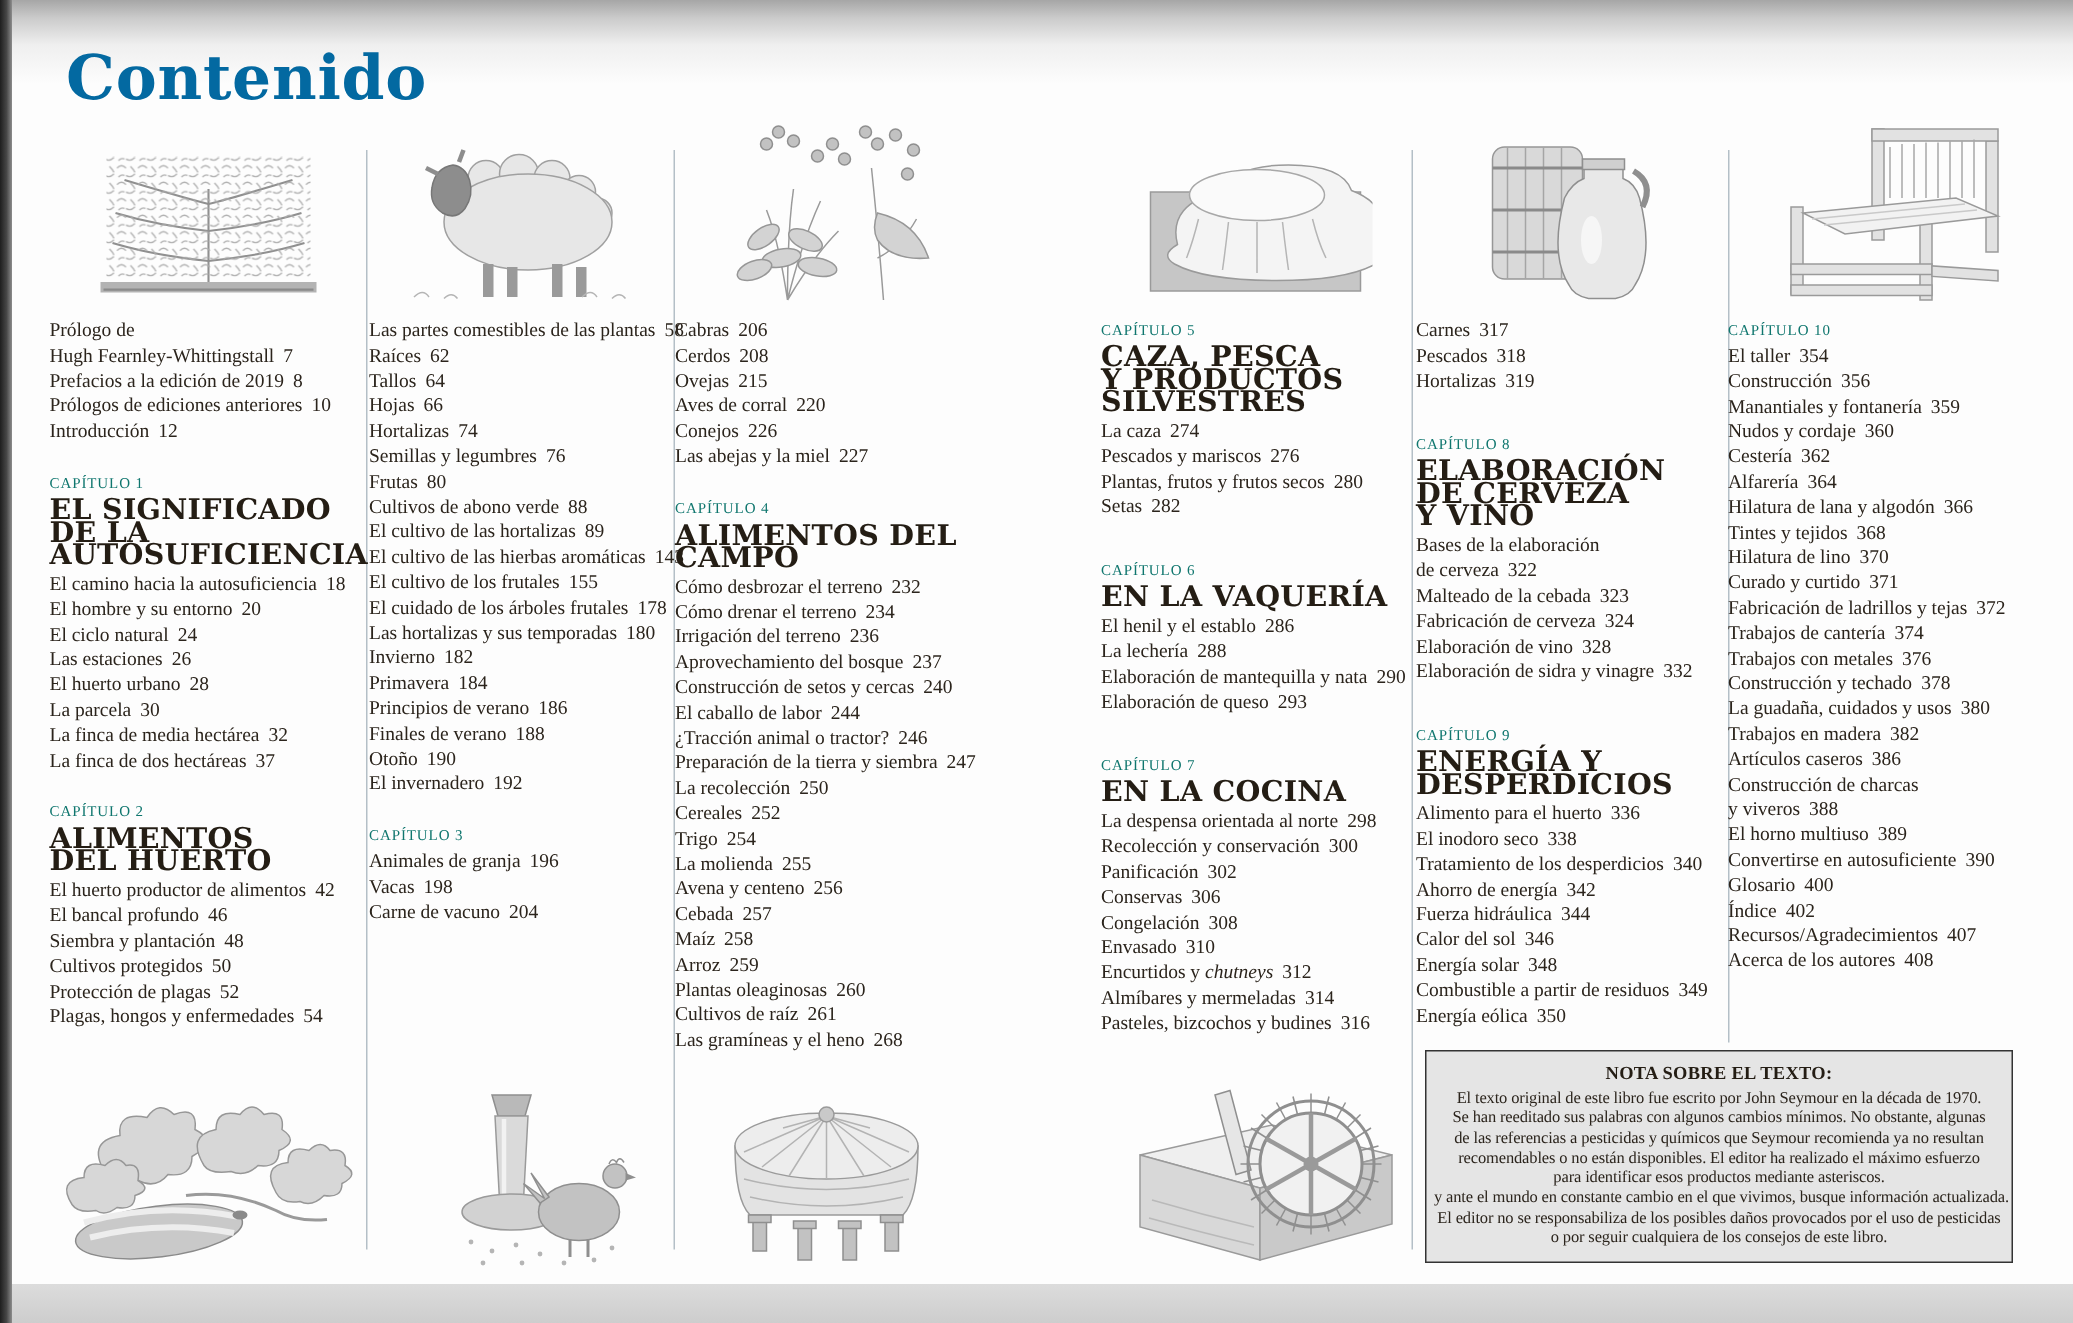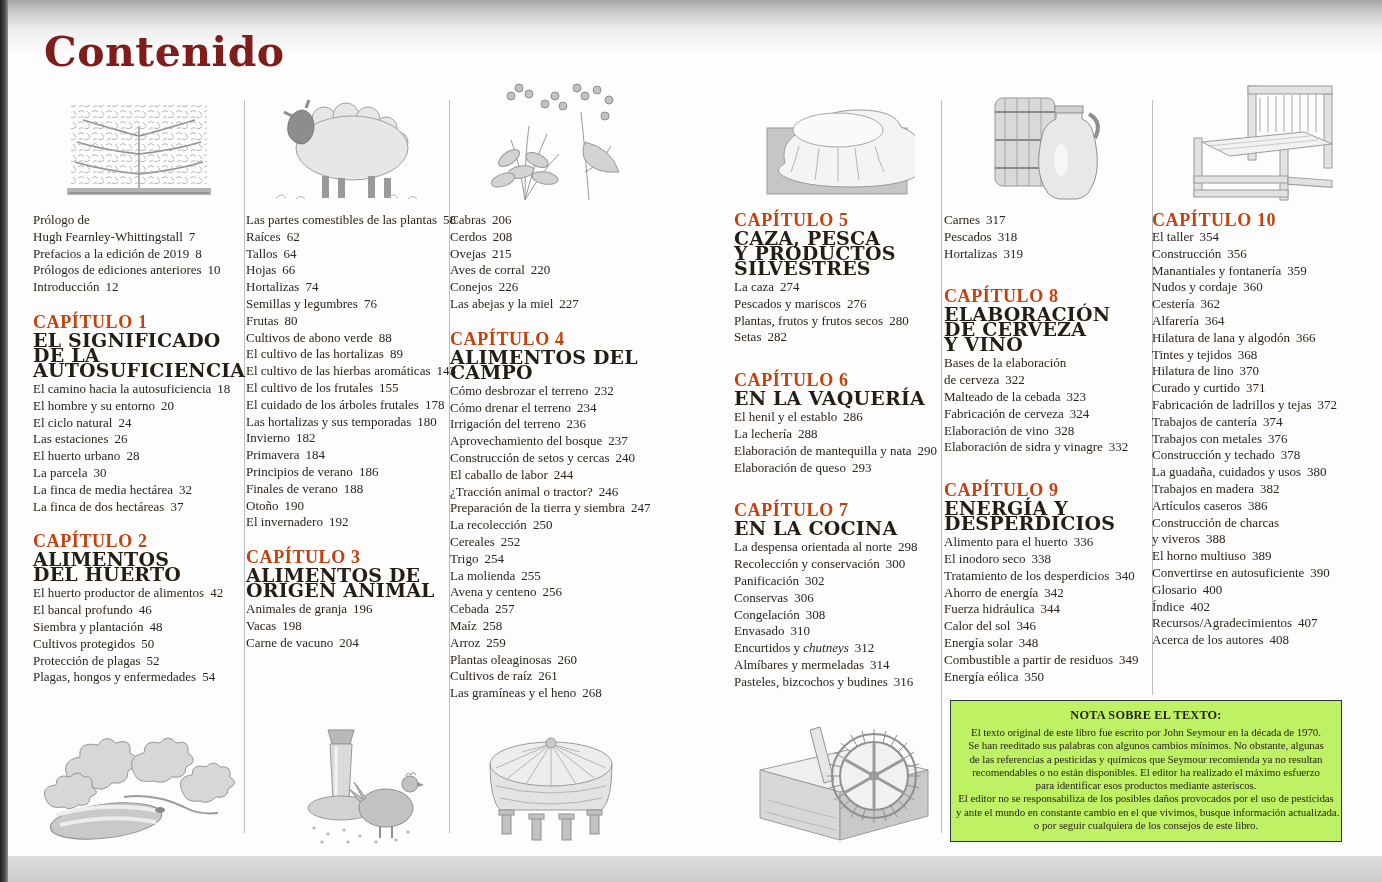--- a/index.html
+++ b/index.html
@@ -6,37 +6,37 @@
   .page{position:relative;width:1382px;height:882px;background:#fdfdfd;overflow:hidden;
         font-family:"Liberation Serif",serif;color:#2b241c;}
   .edge-left{position:absolute;left:0;top:0;width:8px;height:100%;
              background:linear-gradient(90deg,#1e1e1e,#474747 55%,#8d8d8d);z-index:6;}
   .edge-top{position:absolute;left:8px;top:0;right:0;height:58px;
             background:linear-gradient(180deg,#a6a6a6 0,#cbcbcb 12px,#efefef 30px,#fdfdfd 56px);z-index:1;}
   .edge-bottom{position:absolute;left:8px;right:0;bottom:0;height:26px;
                background:linear-gradient(180deg,#dcdcdc,#cdcdcd);z-index:1;}
   .title{position:absolute;left:44px;top:28px;z-index:3;margin:0;
          font-family:"DejaVu Serif",serif;font-weight:bold;font-size:41px;
-         letter-spacing:.5px;color:#7f1d1d;}
+         letter-spacing:.5px;color:#0369a1;}
   .vline{position:absolute;top:100px;width:1px;background:#b4bfc7;z-index:2;}
   .toc-col{position:absolute;top:94px;z-index:2;
            font-size:13px;line-height:16.8px;}
   .illo{height:118px;margin:0;padding:0 0 10px 0;box-sizing:border-box;
         display:flex;align-items:flex-end;justify-content:center;}
   .entry .line{white-space:nowrap;}
   .pg{margin-left:6px;}
   .chapter{margin-top:18px;}
   .right .chapter{margin-top:26px;}
   .blocks > .chapter:first-child{margin-top:0;}
-  .chapnum{font-weight:bold;font-size:18px;line-height:17px;letter-spacing:.6px;color:#c2410c;}
+  .chapnum{font-weight:normal;font-size:10px;line-height:17px;letter-spacing:.6px;color:#0f766e;}
   .chaptitle{font-family:"DejaVu Serif",serif;font-weight:bold;font-size:19px;line-height:15px;
              letter-spacing:.2px;white-space:pre-line;color:#241d14;margin:2px 0 3px;}
   .bfig{position:absolute;margin:0;z-index:2;}
   .note{position:absolute;left:950px;top:700px;width:392px;box-sizing:border-box;z-index:3;
-        border:1.5px solid #333;background:#bef264;padding:7px 5px 9px;text-align:center;}
+        border:1.5px solid #333;background:#e5e5e5;padding:7px 5px 9px;text-align:center;}
   .note h2{margin:0 0 3px;font-size:12.3px;letter-spacing:.2px;color:#241d14;}
   .nline{font-size:11px;line-height:13.3px;white-space:nowrap;letter-spacing:-.1px;}
   svg{display:block;}
 </style>
 </head>
 <body>
 
 <div class="page">
 
   <div class="edge-left"></div>
@@ -218,22 +218,20 @@
           <div class="line"><span>Finales de verano</span><span class="pg">188</span></div>
         </div>
         <div class="entry">
           <div class="line"><span>Otoño</span><span class="pg">190</span></div>
         </div>
         <div class="entry">
           <div class="line"><span>El invernadero</span><span class="pg">192</span></div>
         </div>
         <div class="chapter">
           <div class="chapnum">CAPÍTULO 3</div>
-          <div class="chaptitle">ALIMENTOS DE
-ORIGEN ANIMAL</div>
         </div>
         <div class="entry">
           <div class="line"><span>Animales de granja</span><span class="pg">196</span></div>
         </div>
         <div class="entry">
           <div class="line"><span>Vacas</span><span class="pg">198</span></div>
         </div>
         <div class="entry">
           <div class="line"><span>Carne de vacuno</span><span class="pg">204</span></div>
         </div>
@@ -731,19 +729,19 @@
   </figure>
 
   <aside class="note">
     <h2>NOTA SOBRE EL TEXTO:</h2>
     <div>
         <div class="nline">El texto original de este libro fue escrito por John Seymour en la década de 1970.</div>
         <div class="nline">Se han reeditado sus palabras con algunos cambios mínimos. No obstante, algunas</div>
         <div class="nline">de las referencias a pesticidas y químicos que Seymour recomienda ya no resultan</div>
         <div class="nline">recomendables o no están disponibles. El editor ha realizado el máximo esfuerzo</div>
         <div class="nline">para identificar esos productos mediante asteriscos.</div>
+        <div class="nline">y ante el mundo en constante cambio en el que vivimos, busque información actualizada.</div>
         <div class="nline">El editor no se responsabiliza de los posibles daños provocados por el uso de pesticidas</div>
-        <div class="nline">y ante el mundo en constante cambio en el que vivimos, busque información actualizada.</div>
         <div class="nline">o por seguir cualquiera de los consejos de este libro.</div>
       </div>
   </aside>
 
 </div>
 
 </body></html>

